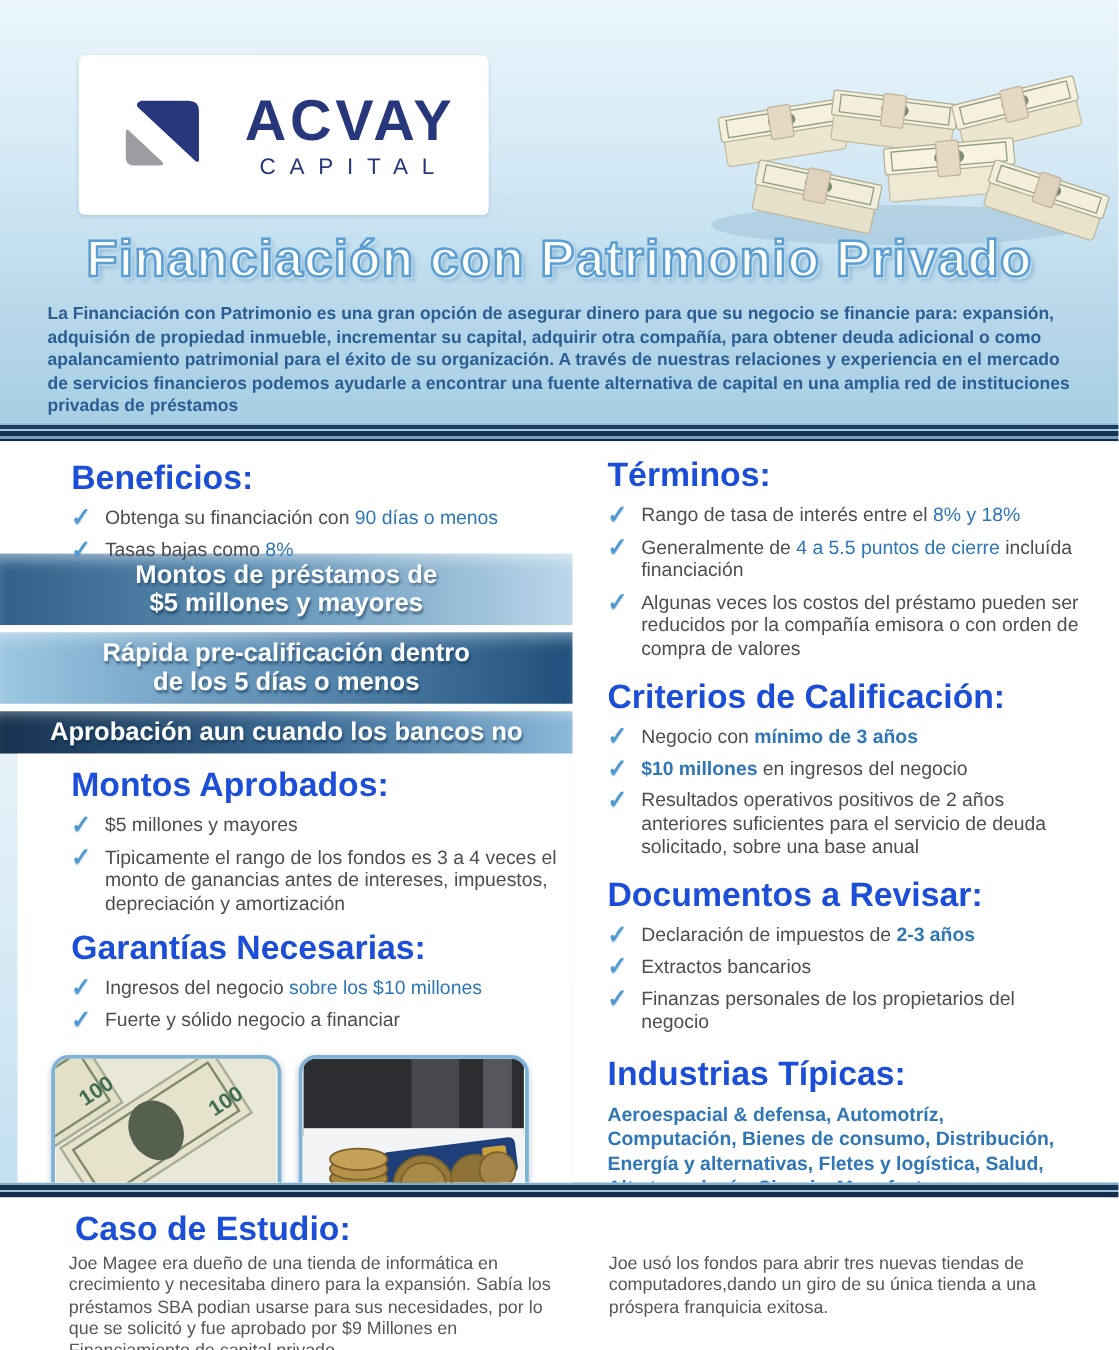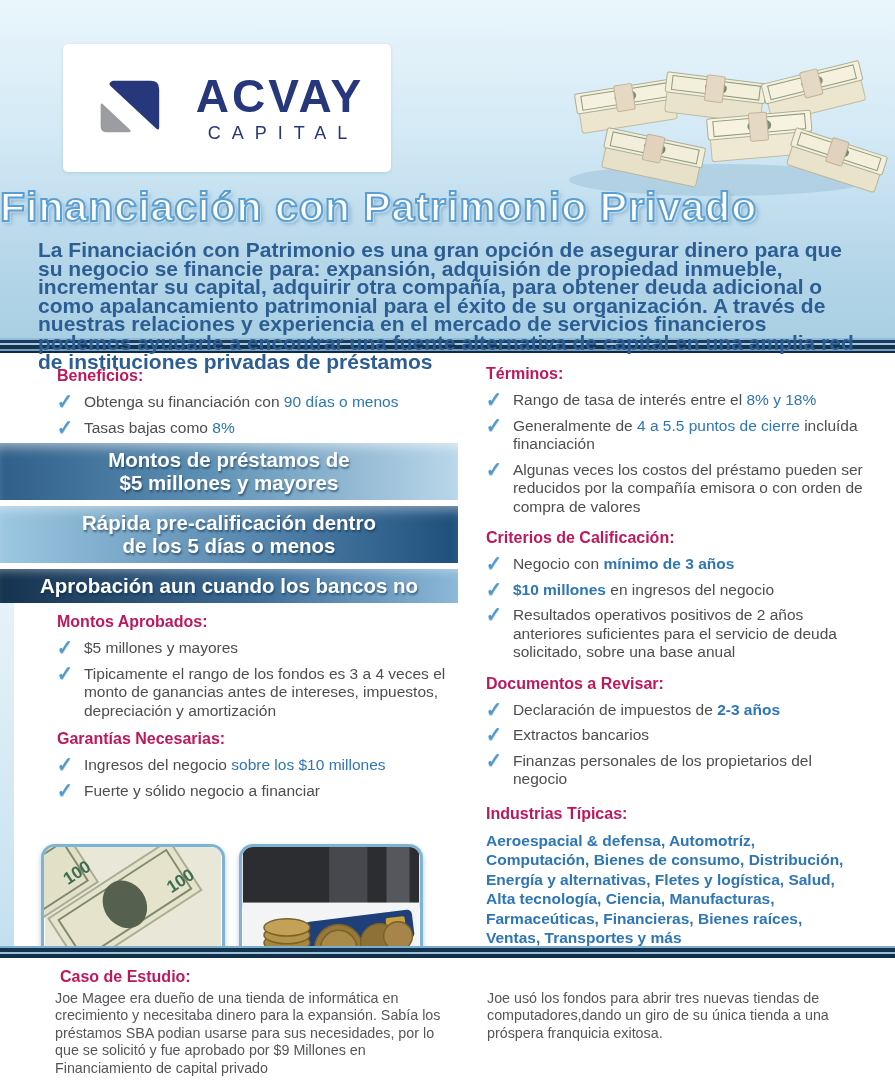--- a/index.html
+++ b/index.html
@@ -13,39 +13,39 @@
   .logo-box{ position:absolute; left:63px; top:44px; width:328px; height:128px; background:#fff;
     border-radius:5px; display:flex; align-items:center; justify-content:center; gap:30px;
     box-shadow:0 1px 3px rgba(100,140,170,.25); }
   .logo-mark{ width:76px; height:76px; flex:0 0 auto; }
   .logo-text{ display:flex; flex-direction:column; align-items:center; }
   .logo-name{ font-size:46px; font-weight:bold; color:#27377c; letter-spacing:3px; line-height:1; }
   .logo-sub{ font-size:18px; color:#27377c; letter-spacing:11px; margin-top:4px; text-indent:6px; }
 
   .money-stacks{ position:absolute; right:6px; top:28px; width:340px; height:180px; }
 
-  .page-title{ position:absolute; left:0; right:0; top:184px; 
+  .page-title{ position:absolute; left:0; right:0; top:184px; text-align:center;
     font-size:41px; font-weight:bold; color:#ffffff; letter-spacing:1px;
     -webkit-text-stroke:2px #5b9fd2;
     text-shadow:2px 2px 0 #bcdcf0, 3px 3px 4px rgba(70,120,160,.45); }
   .intro{ position:absolute; left:38px; right:34px; top:241px;
-    font-size:21px; line-height:18.6px; color:#2c5d93; font-weight:bold; }
+    font-size:14px; line-height:18.6px; color:#2c5d93; font-weight:bold; }
 
   .stripe-divider{ height:15px;
     background:linear-gradient(180deg,#8fbcd9 0 2px,#1c3a5c 2px 5px,#a3c9de 5px 7px,
       #15324f 7px 11px,#76a0bf 11px 13px,#0f2b47 13px 15px); }
   .stripe-divider.thin{ height:12px;
     background:linear-gradient(180deg,#7fadcc 0 2px,#16334f 2px 6px,#9cc2d9 6px 8px,#122e4a 8px 12px); }
 
   
   .main{ height:593px; display:flex; background:#fff; overflow:hidden; }
   .col-left{ width:458px; flex:0 0 auto; }
   .col-right{ flex:1; padding:12px 30px 0 28px; }
 
-  h2.sec{ font-size:16px; font-weight:bold; color:#be185d; margin-bottom:8px; }
+  h2.sec{ font-size:27px; font-weight:bold; color:#1d4ed8; margin-bottom:8px; }
   .beneficios{ padding:14px 8px 10px 57px; height:90px; }
   .bullet{ display:flex; align-items:flex-start; margin-bottom:7px; }
   .check{ color:#4f9ad0; font-size:19px; font-weight:bold; line-height:18px; margin-right:11px;
     transform:rotate(-6deg) skewX(-6deg); text-shadow:0 1px 1px rgba(50,110,160,.45); flex:0 0 auto; }
   .btext{ font-size:15.5px; line-height:18.5px; color:#4d4e50; }
   .hl{ color:#2e76b5; }
   .bd{ font-weight:bold;text-align:right; }
 
   .banner{ width:458px; color:#fff; font-weight:bold; font-size:20.5px; line-height:23px;
     text-align:center; white-space:pre-line; padding:5px 0 6px 0;

